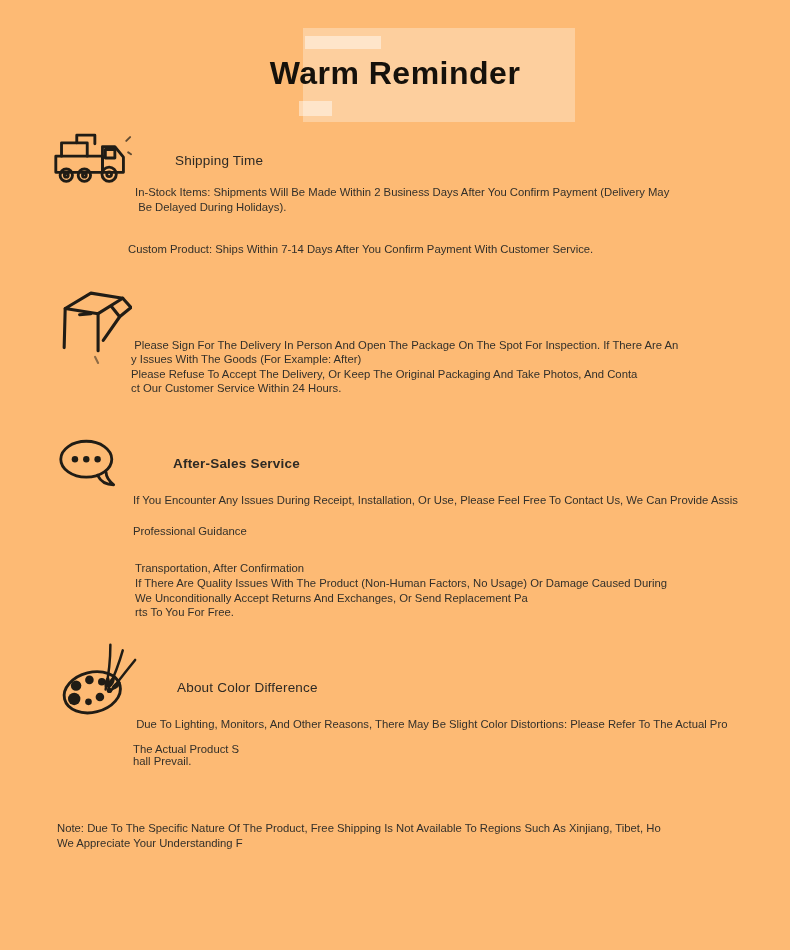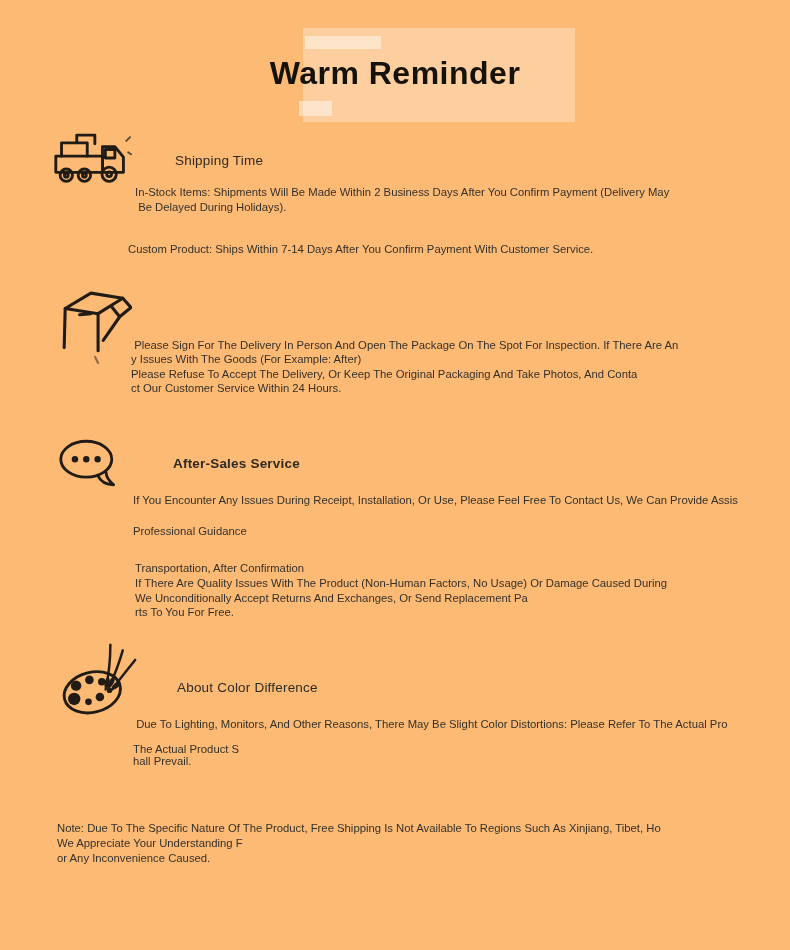--- a/index.html
+++ b/index.html
@@ -152,16 +152,15 @@
     <div class="line"> Due To Lighting, Monitors, And Other Reasons, There May Be Slight Color Distortions: Please Refer To The Actual Pro</div>
   </div>
   <div class="para s4-p1">
     <div class="line">The Actual Product S</div>
     <div class="line">hall Prevail.</div>
   </div>
 
   <div class="para note">
     <div class="line">Note: Due To The Specific Nature Of The Product, Free Shipping Is Not Available To Regions Such As Xinjiang, Tibet, Ho</div>
     <div class="line">We Appreciate Your Understanding F</div>
-    <div class="line">or Any Inconvenience Caused.</div>
   </div>
 
 </div>
 
 </body></html>

